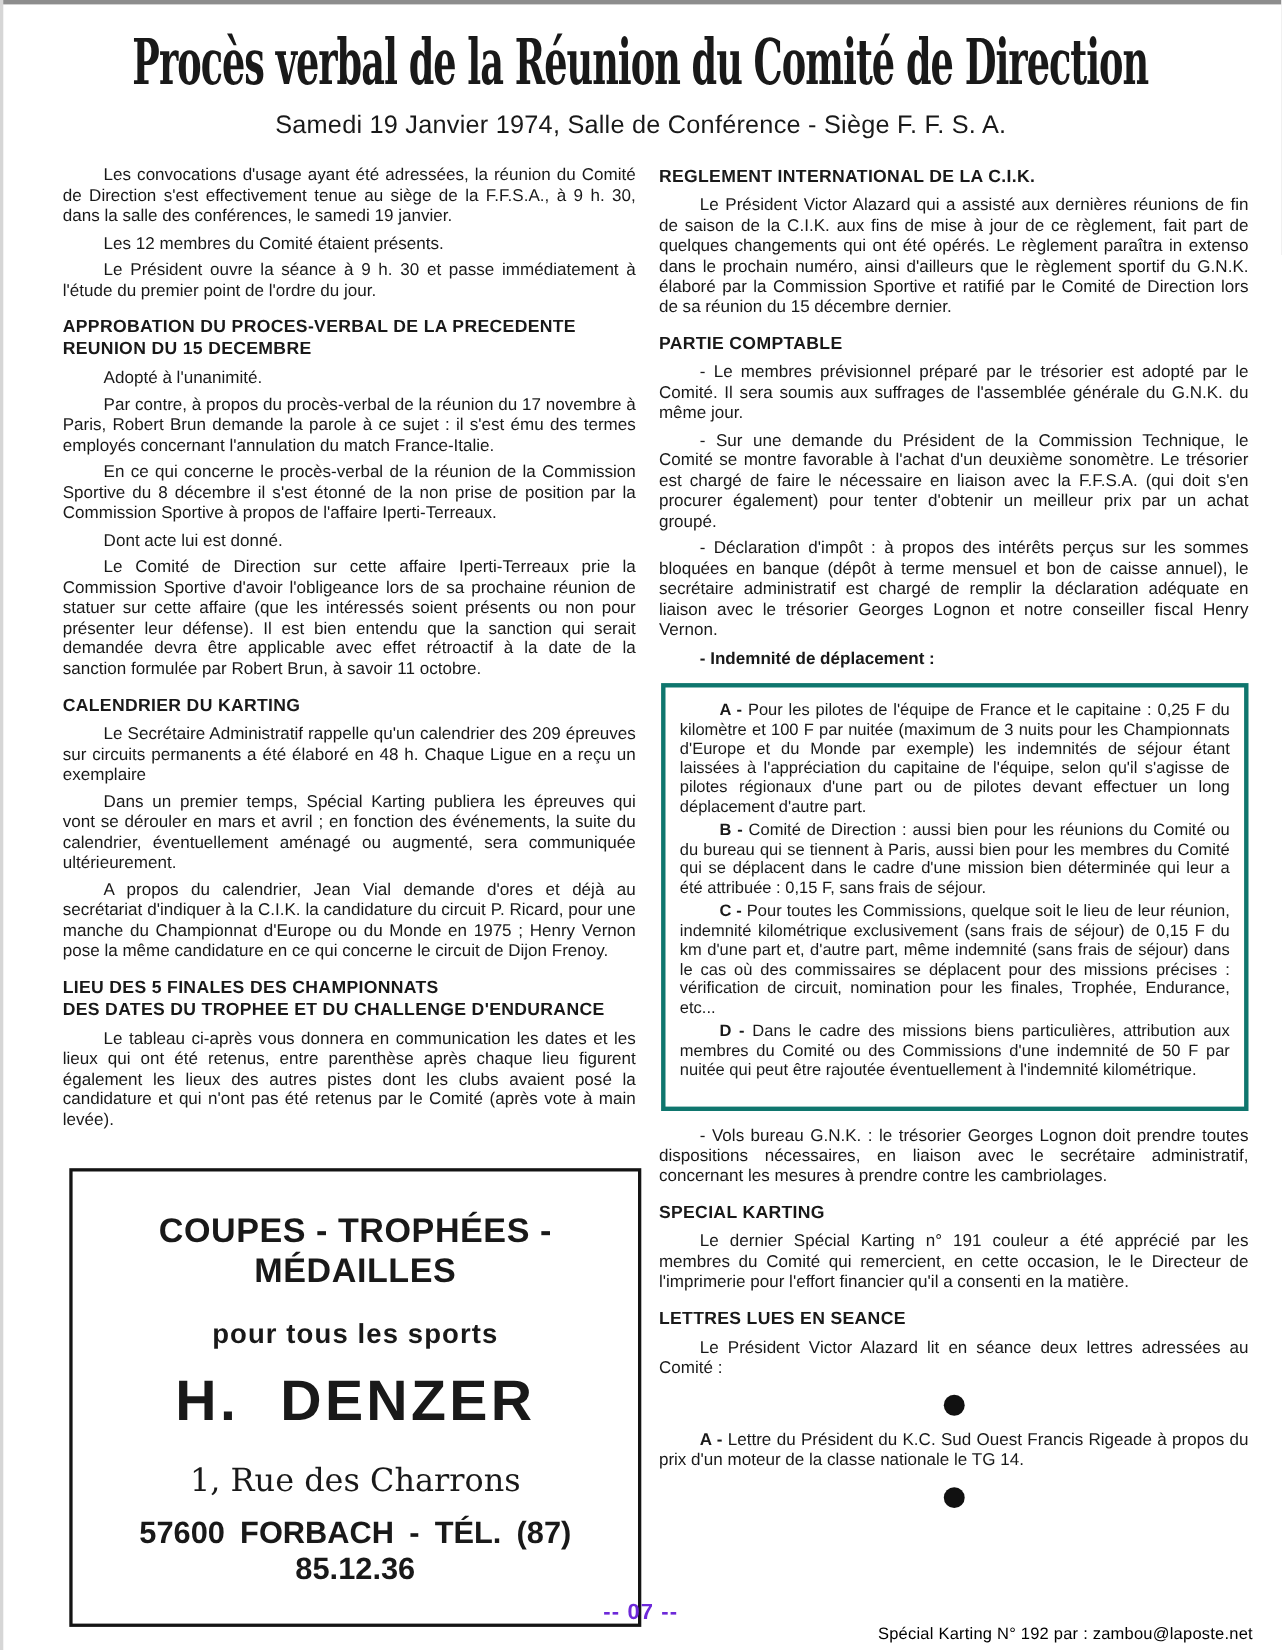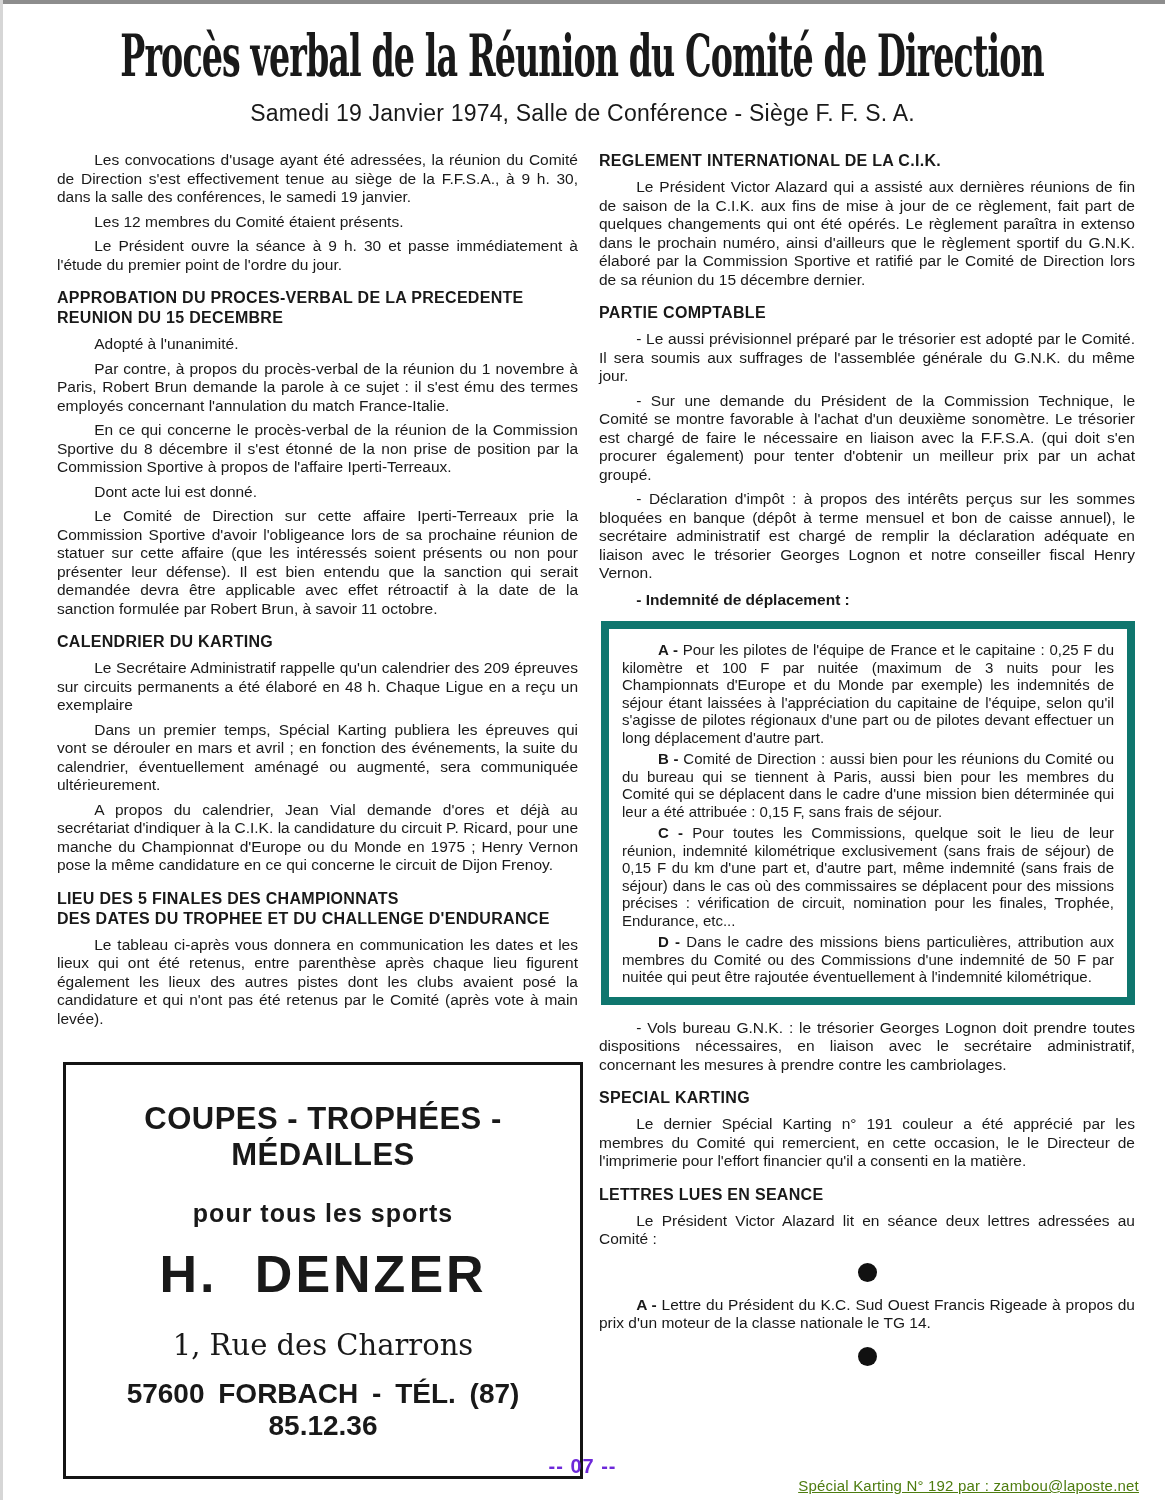--- a/index.html
+++ b/index.html
@@ -27,21 +27,21 @@
   p.body { font-size:15.5px; line-height:18.5px; text-align:justify; margin:0 0 6px 0; }
   .ind { text-indent:2.4em; }
   h2.sec {
     font-size:16px; line-height:20px; font-weight:bold;
     letter-spacing:0.3px; margin:14px 0 7px 0;
   }
   h2.first { margin-top:0; }
   .subhead { font-weight:bold; font-size:15.5px; line-height:18.5px; margin:8px 0 10px 0; text-indent:2.4em; }
 
   .ind-box {
-    border:8px solid #0f766e; padding:12px 13px 11px 13px; margin:12px 0 14px 2px;
+    border:4px solid #0f766e; padding:12px 13px 24px 13px; margin:12px 0 14px 2px;
   }
   .ind-box p { font-size:15px; line-height:17.5px; text-align:justify; margin:0 0 4px 0; }
   .ind-box p:last-child { margin-bottom:0; }
   .ind-box b { font-weight:bold; }
 
   .ad-box {
     margin-top:34px; margin-left:6px; width:494px; border:3px solid #141414;
     text-align:center; padding:36px 10px 34px 10px; box-sizing:content-box;
   }
   .ad-headline { font-size:31px; font-weight:bold; letter-spacing:0.5px; }
@@ -51,21 +51,21 @@
   .ad-cityline { font-size:28px; font-weight:bold; margin-top:16px; word-spacing:6px;text-align:center; }
 
   .bullet { width:19px; height:19px; border-radius:50%; background:#111; margin:14px auto 14px auto; }
 
   .page-num {
     position:absolute; left:0; width:1165px; bottom:22px; text-align:center;
     font-weight:bold; font-size:20px; letter-spacing:1px; color:#6d28d9;
   }
   .credit {
     position:absolute; right:26px; bottom:6px;
-    color:#4d7c0f; font-size:15px; letter-spacing:0.2px;text-decoration:underline;
+    color:#000000; font-size:15px; letter-spacing:0.2px;
   }
 </style>
 </head>
 <body>
 
 <div class="page">
   <div class="edge-top"></div>
   <div class="edge-left"></div>
 
   <div class="header">
@@ -75,21 +75,21 @@
 
   <div class="columns">
 
     <div class="col-left">
       <p class="body ind">Les convocations d'usage ayant été adressées, la réunion du Comité de Direction s'est effectivement tenue au siège de la F.F.S.A., à 9 h. 30, dans la salle des conférences, le samedi 19 janvier.</p>
       <p class="body ind">Les 12 membres du Comité étaient présents.</p>
       <p class="body ind">Le Président ouvre la séance à 9 h. 30 et passe immédiatement à l'étude du premier point de l'ordre du jour.</p>
 
       <h2 class="sec">APPROBATION DU PROCES-VERBAL DE LA PRECEDENTE REUNION DU 15 DECEMBRE</h2>
       <p class="body ind">Adopté à l'unanimité.</p>
-      <p class="body ind">Par contre, à propos du procès-verbal de la réunion du 1 novembre à Paris, Robert Brun demande la parole à ce sujet : il s'est ému des termes employés concernant l'annulation du match France-Italie.</p>
+      <p class="body ind">Par contre, à propos du procès-verbal de la réunion du 17 novembre à Paris, Robert Brun demande la parole à ce sujet : il s'est ému des termes employés concernant l'annulation du match France-Italie.</p>
       <p class="body ind">En ce qui concerne le procès-verbal de la réunion de la Commission Sportive du 8 décembre il s'est étonné de la non prise de position par la Commission Sportive à propos de l'affaire Iperti-Terreaux.</p>
       <p class="body ind">Dont acte lui est donné.</p>
       <p class="body ind">Le Comité de Direction sur cette affaire Iperti-Terreaux prie la Commission Sportive d'avoir l'obligeance lors de sa prochaine réunion de statuer sur cette affaire (que les intéressés soient présents ou non pour présenter leur défense). Il est bien entendu que la sanction qui serait demandée devra être applicable avec effet rétroactif à la date de la sanction formulée par Robert Brun, à savoir 11 octobre.</p>
 
       <h2 class="sec">CALENDRIER DU KARTING</h2>
       <p class="body ind">Le Secrétaire Administratif rappelle qu'un calendrier des 209 épreuves sur circuits permanents a été élaboré en 48 h. Chaque Ligue en a reçu un exemplaire</p>
       <p class="body ind">Dans un premier temps, Spécial Karting publiera les épreuves qui vont se dérouler en mars et avril ; en fonction des événements, la suite du calendrier, éventuellement aménagé ou augmenté, sera communiquée ultérieurement.</p>
       <p class="body ind">A propos du calendrier, Jean Vial demande d'ores et déjà au secrétariat d'indiquer à la C.I.K. la candidature du circuit P. Ricard, pour une manche du Championnat d'Europe ou du Monde en 1975 ; Henry Vernon pose la même candidature en ce qui concerne le circuit de Dijon Frenoy.</p>
 
       <h2 class="sec">
@@ -105,21 +105,21 @@
         <div class="ad-address">1, Rue des Charrons</div>
         <div class="ad-cityline">57600 FORBACH - TÉL. (87) 85.12.36</div>
       </div>
     </div>
 
     <div class="col-right">
       <h2 class="sec first">REGLEMENT INTERNATIONAL DE LA C.I.K.</h2>
       <p class="body ind">Le Président Victor Alazard qui a assisté aux dernières réunions de fin de saison de la C.I.K. aux fins de mise à jour de ce règlement, fait part de quelques changements qui ont été opérés. Le règlement paraîtra in extenso dans le prochain numéro, ainsi d'ailleurs que le règlement sportif du G.N.K. élaboré par la Commission Sportive et ratifié par le Comité de Direction lors de sa réunion du 15 décembre dernier.</p>
 
       <h2 class="sec">PARTIE COMPTABLE</h2>
-      <p class="body ind">- Le aussi prévisionnel préparé par le trésorier est adopté par le Comité. Il sera soumis aux suffrages de l'assemblée générale du G.N.K. du même jour.</p>
+      <p class="body ind">- Le membres prévisionnel préparé par le trésorier est adopté par le Comité. Il sera soumis aux suffrages de l'assemblée générale du G.N.K. du même jour.</p>
       <p class="body ind">- Sur une demande du Président de la Commission Technique, le Comité se montre favorable à l'achat d'un deuxième sonomètre. Le trésorier est chargé de faire le nécessaire en liaison avec la F.F.S.A. (qui doit s'en procurer également) pour tenter d'obtenir un meilleur prix par un achat groupé.</p>
       <p class="body ind">- Déclaration d'impôt : à propos des intérêts perçus sur les sommes bloquées en banque (dépôt à terme mensuel et bon de caisse annuel), le secrétaire administratif est chargé de remplir la déclaration adéquate en liaison avec le trésorier Georges Lognon et notre conseiller fiscal Henry Vernon.</p>
       <p class="subhead">- Indemnité de déplacement :</p>
 
       <div class="ind-box">
         <p class="ind"><b>A - </b><span>Pour les pilotes de l'équipe de France et le capitaine : 0,25 F du kilomètre et 100 F par nuitée (maximum de 3 nuits pour les Championnats d'Europe et du Monde par exemple) les indemnités de séjour étant laissées à l'appréciation du capitaine de l'équipe, selon qu'il s'agisse de pilotes régionaux d'une part ou de pilotes devant effectuer un long déplacement d'autre part.</span></p>
         <p class="ind"><b>B - </b><span>Comité de Direction : aussi bien pour les réunions du Comité ou du bureau qui se tiennent à Paris, aussi bien pour les membres du Comité qui se déplacent dans le cadre d'une mission bien déterminée qui leur a été attribuée : 0,15 F, sans frais de séjour.</span></p>
         <p class="ind"><b>C - </b><span>Pour toutes les Commissions, quelque soit le lieu de leur réunion, indemnité kilométrique exclusivement (sans frais de séjour) de 0,15 F du km d'une part et, d'autre part, même indemnité (sans frais de séjour) dans le cas où des commissaires se déplacent pour des missions précises : vérification de circuit, nomination pour les finales, Trophée, Endurance, etc...</span></p>
         <p class="ind"><b>D - </b><span>Dans le cadre des missions biens particulières, attribution aux membres du Comité ou des Commissions d'une indemnité de 50 F par nuitée qui peut être rajoutée éventuellement à l'indemnité kilométrique.</span></p>
       </div>

